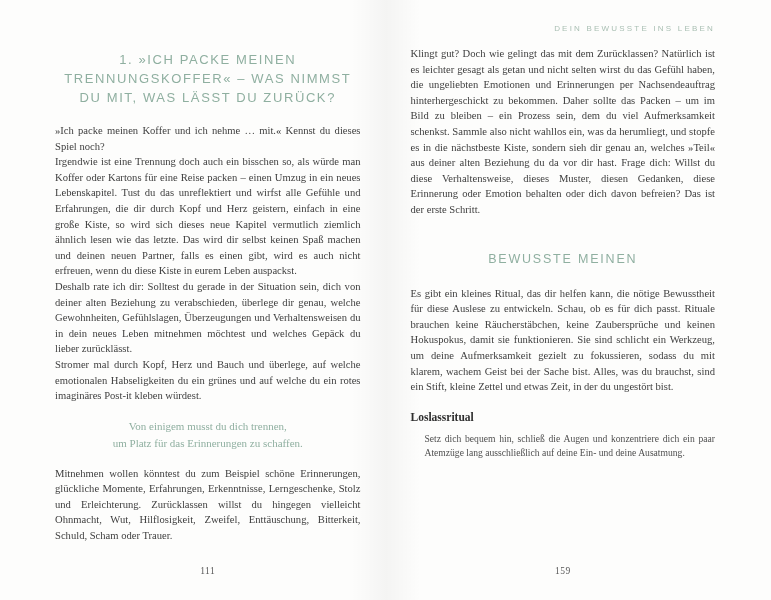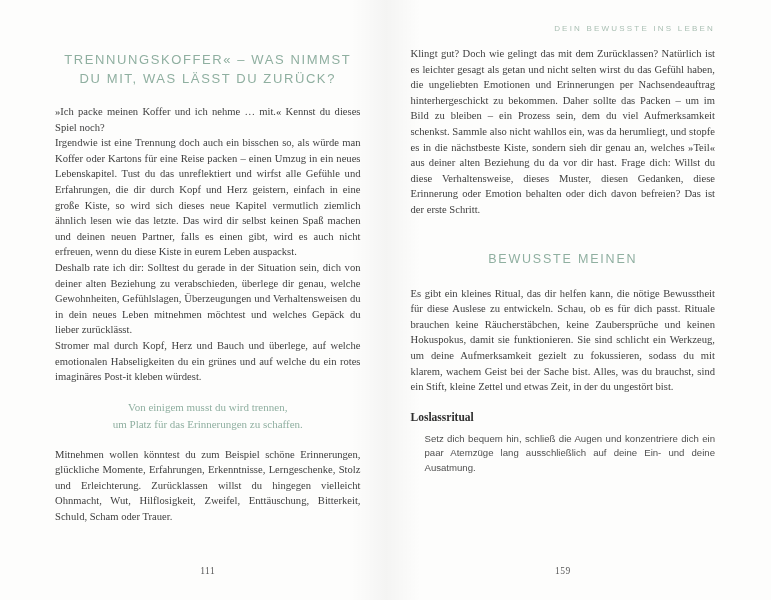--- a/index.html
+++ b/index.html
@@ -89,21 +89,21 @@
   .subheading {
     font-size: 11.5px;
     font-weight: bold;
     color: #2e2e2e;
     margin: 16px 0 9px 0;
   }
 
   .ritual-text p {
     margin: 0;
     padding-left: 14px;
-    font-family: Liberation Sans, sans-serif;
+    font-family: Liberation Serif, serif;
     font-size: 9.6px;
     line-height: 14.4px;
     text-align: justify;
     color: #4f4f4f;
     hyphens: auto;
     -webkit-hyphens: auto;
   }
 
   .page-number {
     position: absolute;
@@ -119,33 +119,34 @@
 </head>
 <body>
 
 <div class="spread">
 
   <div class="running-header">DEIN BEWUSSTE INS LEBEN</div>
 
   <div class="page page-left">
 
     <div class="chapter-heading">
+      <div>1. »ICH PACKE MEINEN</div>
       <div>TRENNUNGSKOFFER« – WAS NIMMST</div>
       <div>DU MIT, WAS LÄSST DU ZURÜCK?</div>
     </div>
 
     <div class="body-text">
       <p>»Ich packe meinen Koffer und ich nehme … mit.« Kennst du dieses Spiel noch?</p>
       <p>Irgendwie ist eine Trennung doch auch ein bisschen so, als würde man Koffer oder Kartons für eine Reise packen – einen Umzug in ein neues Lebenskapitel. Tust du das unreflektiert und wirfst alle Gefühle und Erfahrungen, die dir durch Kopf und Herz geistern, einfach in eine große Kiste, so wird sich dieses neue Kapitel vermutlich ziemlich ähnlich lesen wie das letzte. Das wird dir selbst keinen Spaß machen und deinen neuen Partner, falls es einen gibt, wird es auch nicht erfreuen, wenn du diese Kiste in eurem Leben auspackst.</p>
       <p>Deshalb rate ich dir: Solltest du gerade in der Situation sein, dich von deiner alten Beziehung zu verabschieden, überlege dir genau, welche Gewohnheiten, Gefühlslagen, Überzeugungen und Verhaltensweisen du in dein neues Leben mitnehmen möchtest und welches Gepäck du lieber zurücklässt.</p>
       <p>Stromer mal durch Kopf, Herz und Bauch und überlege, auf welche emotionalen Habseligkeiten du ein grünes und auf welche du ein rotes imaginäres Post-it kleben würdest.</p>
     </div>
 
     <div class="pull-quote">
-      <div>Von einigem musst du wird trennen,</div>
+      <div>Von einigem musst du dich trennen,</div>
       <div>um Platz für das Erinnerungen zu schaffen.</div>
     </div>
 
     <div class="body-text">
       <p>Mitnehmen wollen könntest du zum Beispiel schöne Erinnerungen, glückliche Momente, Erfahrungen, Erkenntnisse, Lerngeschenke, Stolz und Erleichterung. Zurücklassen willst du hingegen vielleicht Ohnmacht, Wut, Hilflosigkeit, Zweifel, Enttäuschung, Bitterkeit, Schuld, Scham oder Trauer.</p>
     </div>
 
     <div class="page-number">111</div>
   </div>
 

